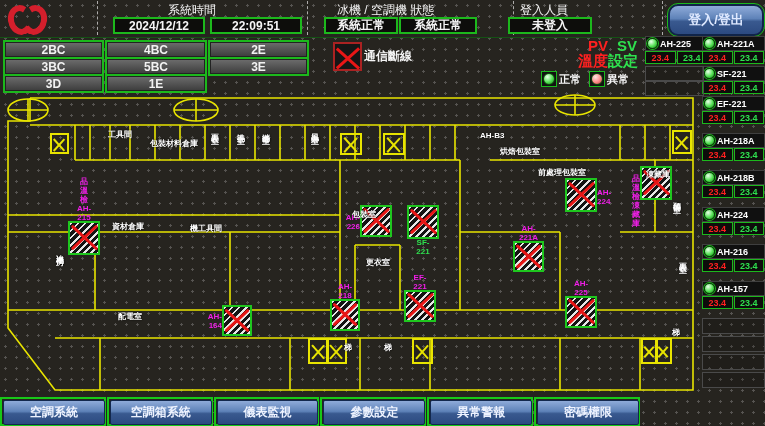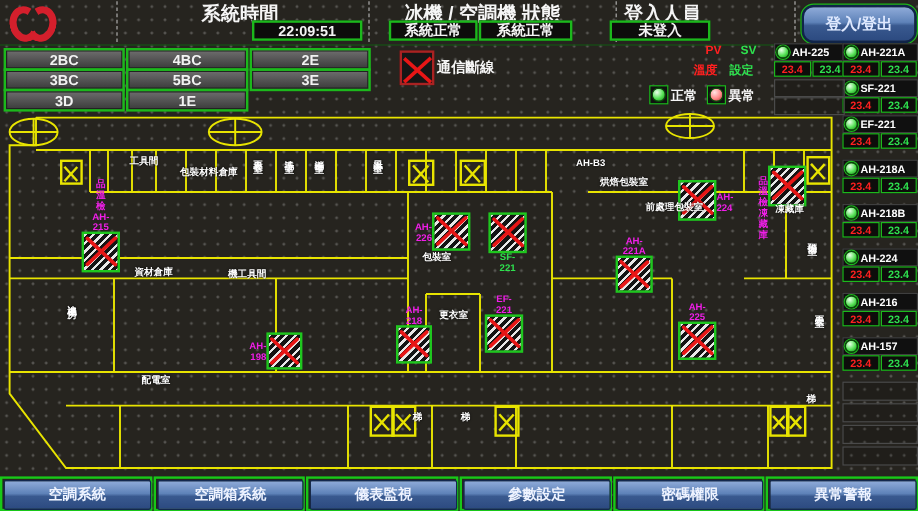--- a/index.html
+++ b/index.html
@@ -4,21 +4,21 @@
 <style>
   html,body{margin:0;padding:0;background:#000;}
   #screen{position:relative;width:765px;height:426px;overflow:hidden;
     font-family:"Liberation Sans",sans-serif;
     background-color:#26241f;
     background-image:radial-gradient(circle, rgba(195,195,195,.30) 1px, transparent 1.4px);
     background-size:11px 11px;color:#eee;}
   
   #header{position:absolute;left:0;top:0;width:765px;height:37px;border-bottom:1px solid #145214;}
   .vsep{position:absolute;top:1px;height:34px;border-left:1px dashed #cfcfcf;opacity:.8;}
-  .hlabel{position:absolute;color:#f5f5f5;font-weight:bold;font-size:16px;white-space:nowrap;}
+  .hlabel{position:absolute;color:#f5f5f5;font-weight:normal;font-size:12px;white-space:nowrap;}
   .gbox{position:absolute;background:#0d0d0b;border:2px solid #1cb81c;color:#f5f5f5;
     font-weight:bold;font-size:12px;display:flex;align-items:center;justify-content:center;white-space:nowrap;}
   #logo-mark{position:absolute;left:8px;top:3px;width:44px;height:30px;}
   #logo-mark .c{position:absolute;width:13px;height:18px;border:6px solid #d41f2c;border-radius:50%;}
   #logo-mark .c1{left:0;top:2px;border-right-color:transparent;transform:rotate(-14deg);}
   #logo-mark .c2{left:14px;top:2px;border-left-color:transparent;transform:rotate(14deg);}
   #brand{position:absolute;left:54px;top:5px;color:#d41f2c;font-weight:bold;font-size:13px;letter-spacing:1px;line-height:13px;}
   #brand small{display:block;font-size:6px;letter-spacing:.5px;color:#c0392b;}
   #login-btn{position:absolute;left:668px;top:4px;width:92px;height:28px;
     background:linear-gradient(180deg,#8fabd9 0%,#5e82b8 45%,#39598f 55%,#2c4a80 100%);
@@ -40,36 +40,36 @@
   
   .unit-name{position:absolute;height:13px;background:#101010;border:1px solid #3f3f3f;
     display:flex;align-items:center;gap:2px;padding-left:1px;cursor:pointer;}
   .unit-name .led{width:9px;height:9px;box-shadow:0 0 0 1px #1cb81c;}
   .unit-name span{color:#fff;font-weight:bold;font-size:9px;letter-spacing:0;white-space:nowrap;}
   .valrow{position:absolute;height:13px;display:flex;gap:1px;}
   .valbox{flex:1;background:#0d0d0b;border:1px solid #1cb81c;font-weight:bold;font-size:9px;
     display:flex;align-items:center;justify-content:center;}
   .valbox.pv{color:#ff2020;} .valbox.sv{color:#2ee04e;}
   .empty-cell{position:absolute;background:rgba(0,0,0,.15);border:1px solid #4a4a4a;}
-  .ptxt{position:absolute;font-weight:bold;font-size:10px;}
+  .ptxt{position:absolute;font-weight:bold;font-size:15px;}
   
   #map-svg{position:absolute;left:0;top:93px;}
   .marker{position:absolute;border:2px solid #1ec71e;
-    background:repeating-linear-gradient(135deg,#e8e8e8 0 2px,#141414 2px 5px);cursor:pointer;}
+    background:repeating-linear-gradient(135deg,#e8e8e8 0 2px,#141414 2px 5px);cursor:pointer;margin-top:28px;}
   .marker .x1,.marker .x2{position:absolute;left:-12%;right:-12%;top:50%;margin-top:-2px;height:3px;background:#e81616;border-radius:2px;}
   .marker .x1{transform:rotate(43deg);} .marker .x2{transform:rotate(-43deg);}
   .mlabel{position:absolute;font-weight:bold;font-size:8px;line-height:9px;white-space:pre-line;text-align:center;}
   .lift{position:absolute;border:2px solid #e8e400;}
   .lift .x1,.lift .x2{position:absolute;left:-4%;right:-4%;top:50%;height:2px;background:#e8e400;}
   .lift .x1{transform:rotate(48deg);} .lift .x2{transform:rotate(-48deg);}
   .room-label{position:absolute;color:#fff;font-weight:bold;font-size:8px;line-height:9px;white-space:nowrap;
     text-shadow:0 0 2px #000;}
   .room-label.vert{writing-mode:vertical-rl;text-orientation:upright;letter-spacing:1px;white-space:normal;}
   
-  #nav{position:absolute;left:0;top:397px;width:765px;height:29px;display:flex;gap:1px;}
+  #nav{position:absolute;left:0;top:397px;width:640px;height:29px;display:flex;gap:1px;}
   .nav-seg{flex:1;border:2px solid #18c818;background:#26241f;padding:1px;}
   .nav-btn{width:100%;height:100%;border:1px solid #13284d;border-radius:2px;
     background:linear-gradient(180deg,#8fabd9 0%,#5e82b8 45%,#39598f 55%,#2c4a80 100%);
     color:#eef3ff;font-weight:bold;font-size:12px;display:flex;align-items:center;justify-content:center;cursor:pointer;}
 </style>
 </head>
 <body>
 
 <div id="screen">
 
@@ -77,20 +77,21 @@
     <div id="logo-mark">
         <div class="c c1"></div>
         <div class="c c2"></div>
       </div>
     <div class="vsep" style="left:97px"></div>
     <div class="vsep" style="left:307px"></div>
     <div class="vsep" style="left:513px"></div>
     <div class="vsep" style="left:662px"></div>
 
     <div class="hlabel" style="left:168px;top:2px">系統時間</div>
+    <div class="gbox" style="left:113px;top:17px;width:88px;height:13px">2024/12/12</div>
     <div class="gbox" style="left:210px;top:17px;width:88px;height:13px">22:09:51</div>
 
     <div class="hlabel" style="left:337px;top:2px">冰機 / 空調機 狀態</div>
     <div class="gbox" style="left:324px;top:17px;width:70px;height:13px">系統正常</div>
     <div class="gbox" style="left:399px;top:17px;width:74px;height:13px">系統正常</div>
 
     <div class="hlabel" style="left:520px;top:2px">登入人員</div>
     <div class="gbox" style="left:508px;top:17px;width:80px;height:13px">未登入</div>
 
     <div id="login-btn">登入/登出</div>
@@ -237,21 +238,21 @@
   <div id="map-overlay">
       <div class="marker" style="left: 68px; top: 193px; width: 28px; height: 30px;">
         <div class="x1"></div>
         <div class="x2"></div>
         <div class="mlabel" style="bottom: calc(100% + 1px); left: 50%; transform: translateX(-50%); color: rgb(240, 30, 232);">品溫檢
 AH-215</div>
       </div>
       <div class="marker" style="left: 222px; top: 277px; width: 26px; height: 27px;">
         <div class="x1"></div>
         <div class="x2"></div>
-        <div class="mlabel" style="right: calc(100% + 2px); top: 20%; text-align: right; color: rgb(240, 30, 232);">AH-198</div>
+        <div class="mlabel" style="right: calc(100% + 2px); top: 20%; text-align: right; color: rgb(240, 30, 232);">AH-164</div>
       </div>
       <div class="marker" style="left: 330px; top: 271px; width: 26px; height: 28px;">
         <div class="x1"></div>
         <div class="x2"></div>
         <div class="mlabel" style="bottom: calc(100% + 1px); left: 50%; transform: translateX(-50%); color: rgb(240, 30, 232);">AH-218</div>
       </div>
       <div class="marker" style="left: 404px; top: 262px; width: 28px; height: 28px;">
         <div class="x1"></div>
         <div class="x2"></div>
         <div class="mlabel" style="bottom: calc(100% + 1px); left: 50%; transform: translateX(-50%); color: rgb(240, 30, 232);">EF-221</div>
@@ -353,20 +354,20 @@
       <div class="nav-seg">
         <div class="nav-btn">空調箱系統</div>
       </div>
       <div class="nav-seg">
         <div class="nav-btn">儀表監視</div>
       </div>
       <div class="nav-seg">
         <div class="nav-btn">參數設定</div>
       </div>
       <div class="nav-seg">
+        <div class="nav-btn">異常警報</div>
+      </div>
+      <div class="nav-seg">
         <div class="nav-btn">密碼權限</div>
       </div>
-      <div class="nav-seg">
-        <div class="nav-btn">異常警報</div>
-      </div>
     </div>
 
 </div>
 
 </body></html>

